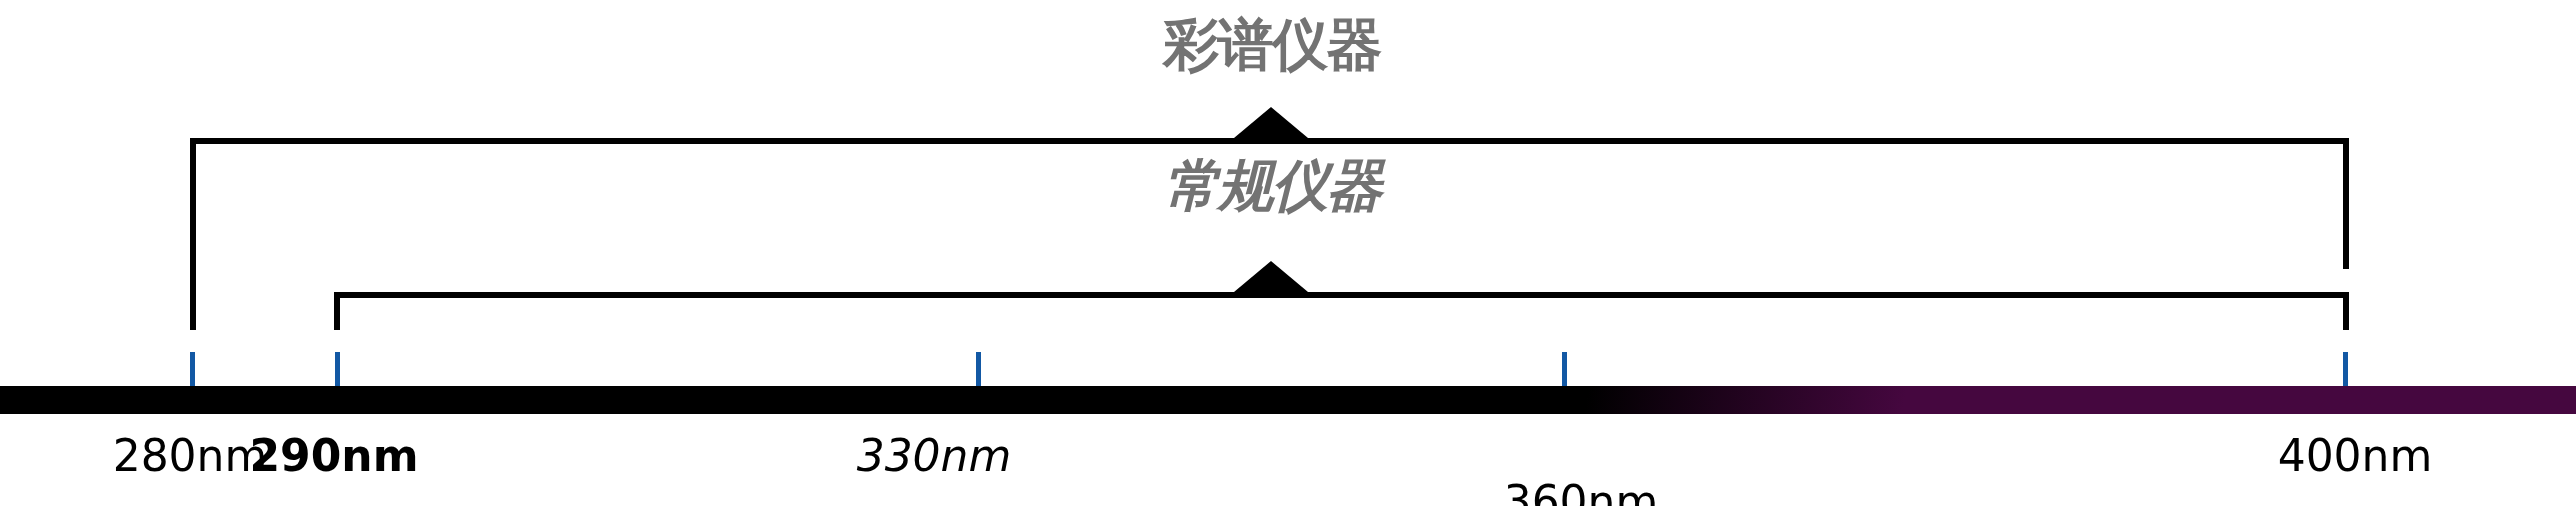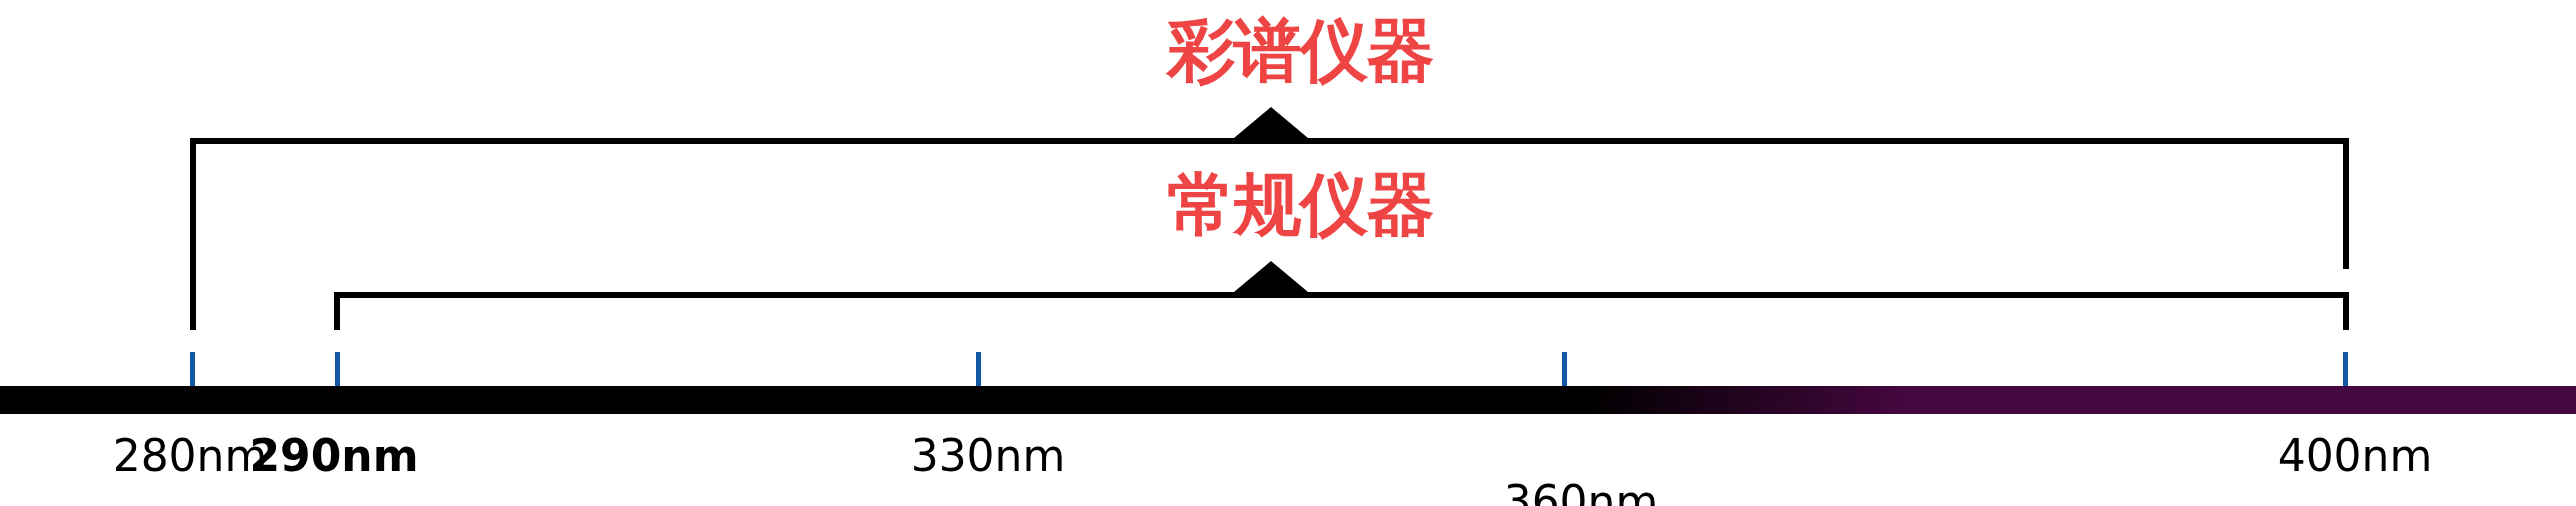--- a/index.html
+++ b/index.html
@@ -11,27 +11,26 @@
     position: relative;
     width: 2576px;
     height: 506px;
     background: #ffffff;
     overflow: hidden;
     font-family: "DejaVu Sans", "Liberation Sans", sans-serif;
   }
   .range-title {
     position: absolute;
     transform: translateX(-50%);
-    color: #ef4444;
+    color: #737373;
     font-weight: bold;
-    font-size: 68px;
+    font-size: 56px;
     line-height: 1.0;
     white-space: nowrap;
     letter-spacing: -1.6px;
-    margin-left: 28px;
   }
   .hline, .vline {
     position: absolute;
     background: #000000;
   }
   .tri {
     position: absolute;
     width: 0;
     height: 0;
     border-left: 37px solid transparent;
@@ -67,34 +66,34 @@
 <body>
 
 <div class="canvas">
 
   <div class="range-title" style="left:1272px; top:16.5px;">彩谱仪器</div>
   <div class="tri" style="left:1234px; top:107px;"></div>
   <div class="hline" style="left:190px; top:138px; width:2158px; height:5.8px;"></div>
   <div class="vline" style="left:190px; top:138px; width:5.8px; height:192px;"></div>
   <div class="vline" style="left:2343px; top:138px; width:5.8px; height:131px;"></div>
 
-  <div class="range-title" style="left:1272px; top:171px;">常规仪器</div>
+  <div class="range-title" style="left:1272px; top:158px;font-style:italic;">常规仪器</div>
   <div class="tri" style="left:1234px; top:261px;"></div>
   <div class="hline" style="left:334px; top:292px; width:2014px; height:5.8px;"></div>
   <div class="vline" style="left:334px; top:292px; width:5.8px; height:38px;"></div>
   <div class="vline" style="left:2343px; top:292px; width:5.8px; height:38px;"></div>
 
   <div class="tick" style="left:190px;"></div>
   <div class="tick" style="left:335px;"></div>
   <div class="tick" style="left:976px;"></div>
   <div class="tick" style="left:1562px;"></div>
   <div class="tick" style="left:2343px;"></div>
 
   <div class="spectrum-bar"></div>
 
   <div class="tick-label" style="left:190px;">280nm</div>
   <div class="tick-label" style="left:334px;font-weight:bold;">290nm</div>
-  <div class="tick-label" style="left:988px;">330nm</div>
+  <div class="tick-label" style="left:934px;font-style:italic;">330nm</div>
   <div class="tick-label" style="left:1581px;margin-top:46px;">360nm</div>
   <div class="tick-label" style="left:2355px;">400nm</div>
 
 </div>
 
 
 </body></html>

